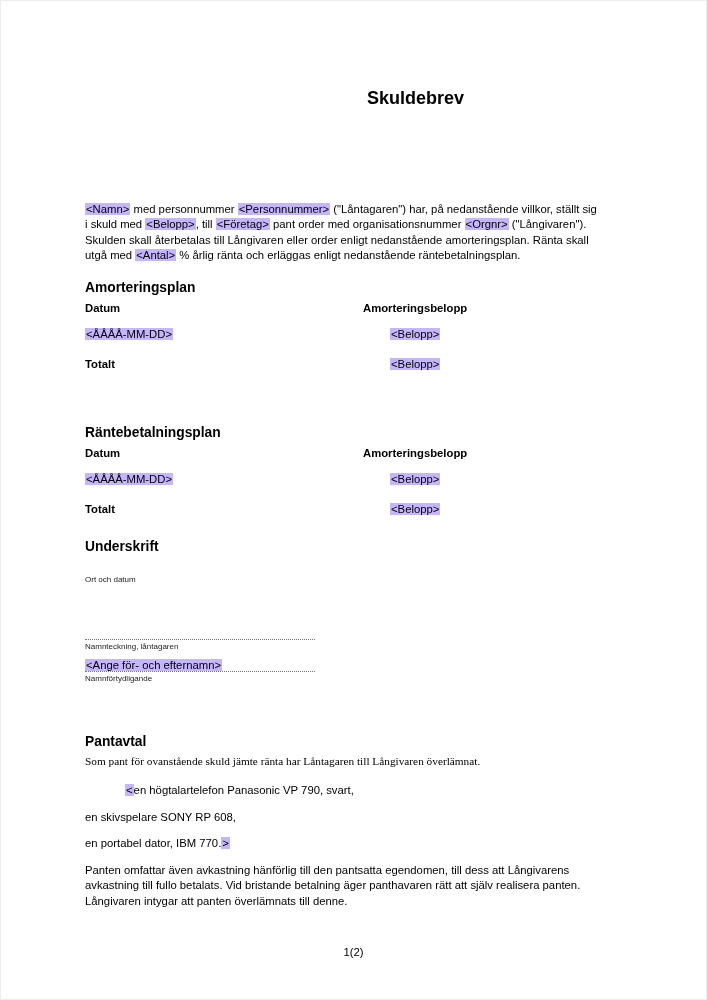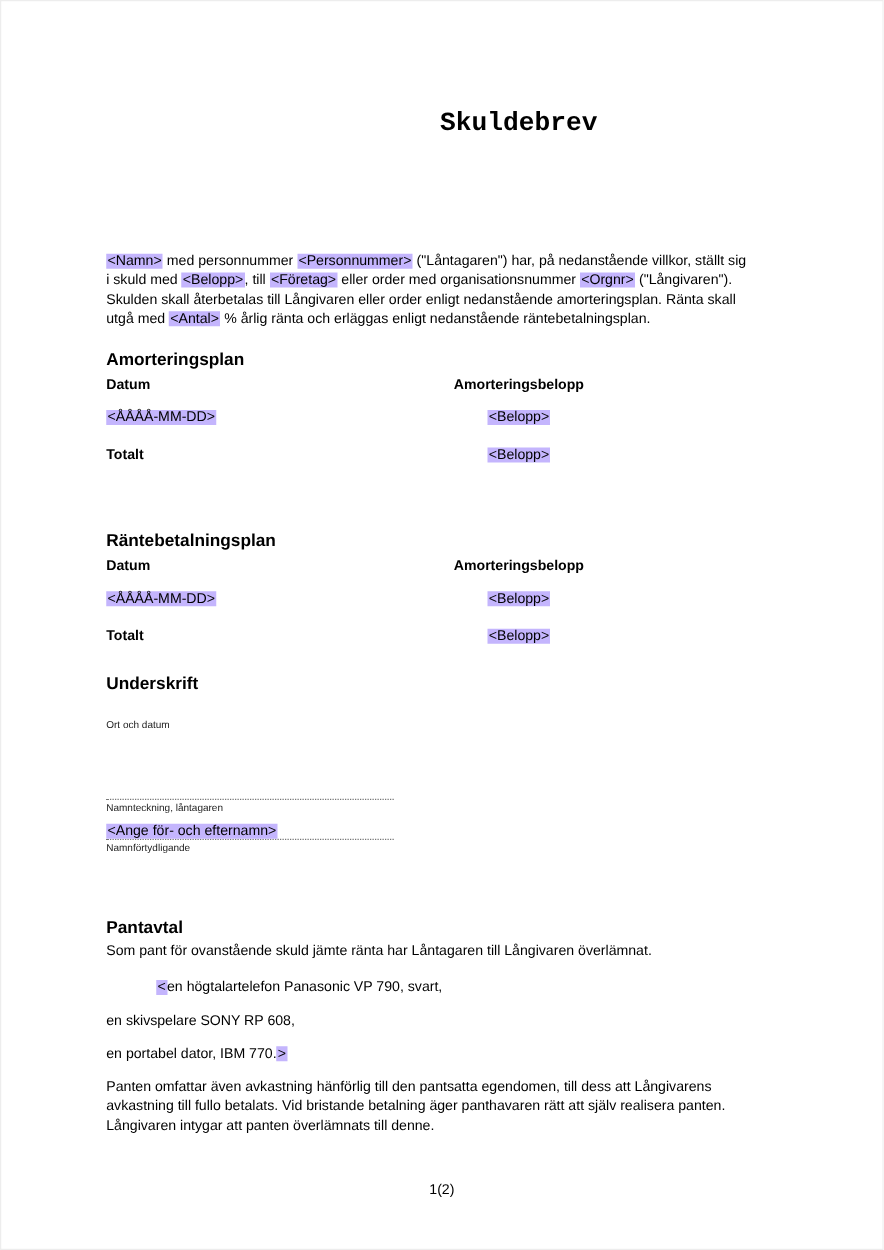--- a/index.html
+++ b/index.html
@@ -4,22 +4,22 @@
 <style>
   * { margin:0; padding:0; box-sizing:border-box; }
   html,body { background:#ffffff; }
   .page {
     position:relative; width:707px; height:1000px; background:#fff;
     font-family:"Liberation Sans","DejaVu Sans",sans-serif; color:#000;
     overflow:hidden; box-shadow: inset 0 0 0 1px #ededed;
   }
   .hl { background:#c4b5fd; padding:0 1px; }
   .title {
-    position:absolute; left:352px; top:88px;
-    font-size:21px; font-weight:bold; white-space:nowrap;font-family:Liberation Mono, monospace;
+    position:absolute; left:367px; top:88px;
+    font-size:18px; font-weight:bold; white-space:nowrap;
   }
   .para { position:absolute; left:85px; font-size:11.3px; line-height:15.4px; }
   .line { white-space:nowrap; }
   .section { position:absolute; left:85px; width:545px; }
   .h2 { position:absolute; top:0; left:0; font-size:13.8px; font-weight:bold; white-space:nowrap; }
   .cell { position:absolute; font-size:11.3px; line-height:13.5px; white-space:nowrap; }
   .bold { font-weight:bold; }
   .sig-field { position:absolute; left:0; width:230px; }
   .sig-line {
     width:230px; height:13px; line-height:13px;
@@ -34,21 +34,21 @@
 </style>
 </head>
 <body>
 
 <div class="page">
 
   <div class="title">Skuldebrev</div>
 
   <div class="para" style="top:202px;">
     <div class="line"><span class="hl">&lt;Namn&gt;</span><span> med personnummer </span><span class="hl">&lt;Personnummer&gt;</span><span> ("Låntagaren") har, på nedanstående villkor, ställt sig</span></div>
-    <div class="line"><span>i skuld med </span><span class="hl">&lt;Belopp&gt;</span><span>, till </span><span class="hl">&lt;Företag&gt;</span><span> eller order med organisationsnummer </span><span class="hl">&lt;Orgnr&gt;</span><span> ("Långivaren").</span></div>
+    <div class="line"><span>i skuld med </span><span class="hl">&lt;Belopp&gt;</span><span>, till </span><span class="hl">&lt;Företag&gt;</span><span> pant order med organisationsnummer </span><span class="hl">&lt;Orgnr&gt;</span><span> ("Långivaren").</span></div>
     <div class="line"><span>Skulden skall återbetalas till Långivaren eller order enligt nedanstående amorteringsplan. Ränta skall</span></div>
     <div class="line"><span>utgå med </span><span class="hl">&lt;Antal&gt;</span><span> % årlig ränta och erläggas enligt nedanstående räntebetalningsplan.</span></div>
   </div>
 
   <div class="section" style="top:280px; height:100px;">
     <div class="h2">Amorteringsplan</div>
     <div class="cell bold" style="top:22px; left:0;">Datum</div>
     <div class="cell bold" style="top:22px; left:278px;">Amorteringsbelopp</div>
     <div class="cell" style="top:48px; left:0;"><span class="hl">&lt;ÅÅÅÅ-MM-DD&gt;</span></div>
     <div class="cell" style="top:48px; left:305px;"><span class="hl">&lt;Belopp&gt;</span></div>
@@ -76,21 +76,21 @@
       <div class="sig-label">Namnteckning, låntagaren</div>
     </div>
     <div class="sig-field" style="top:120px;">
       <div class="sig-line"><span class="hl">&lt;Ange för- och efternamn&gt;</span></div>
       <div class="sig-label">Namnförtydligande</div>
     </div>
   </div>
 
   <div class="section" style="top:734px; height:180px;">
     <div class="h2">Pantavtal</div>
-    <div class="cell" style="top:21px; left:0;">Som pant för ovanstående skuld jämte ränta har Låntagaren till Långivaren överlämnat.</div>
+    <div class="cell" style="top:21px; left:0;font-family:Liberation Serif, serif;">Som pant för ovanstående skuld jämte ränta har Låntagaren till Långivaren överlämnat.</div>
     <div class="cell" style="top:50px; left:16px;margin-left:24px;"><span class="hl">&lt;</span><span>en högtalartelefon Panasonic VP 790, svart,</span></div>
     <div class="cell" style="top:77px; left:0;">en skivspelare SONY RP 608,</div>
     <div class="cell" style="top:103px; left:0;"><span>en portabel dator, IBM 770.</span><span class="hl">&gt;</span></div>
     <div class="para" style="position:absolute; top:129px; left:0;">
       <div class="line">Panten omfattar även avkastning hänförlig till den pantsatta egendomen, till dess att Långivarens</div>
       <div class="line">avkastning till fullo betalats. Vid bristande betalning äger panthavaren rätt att själv realisera panten.</div>
       <div class="line">Långivaren intygar att panten överlämnats till denne.</div>
     </div>
   </div>
 

